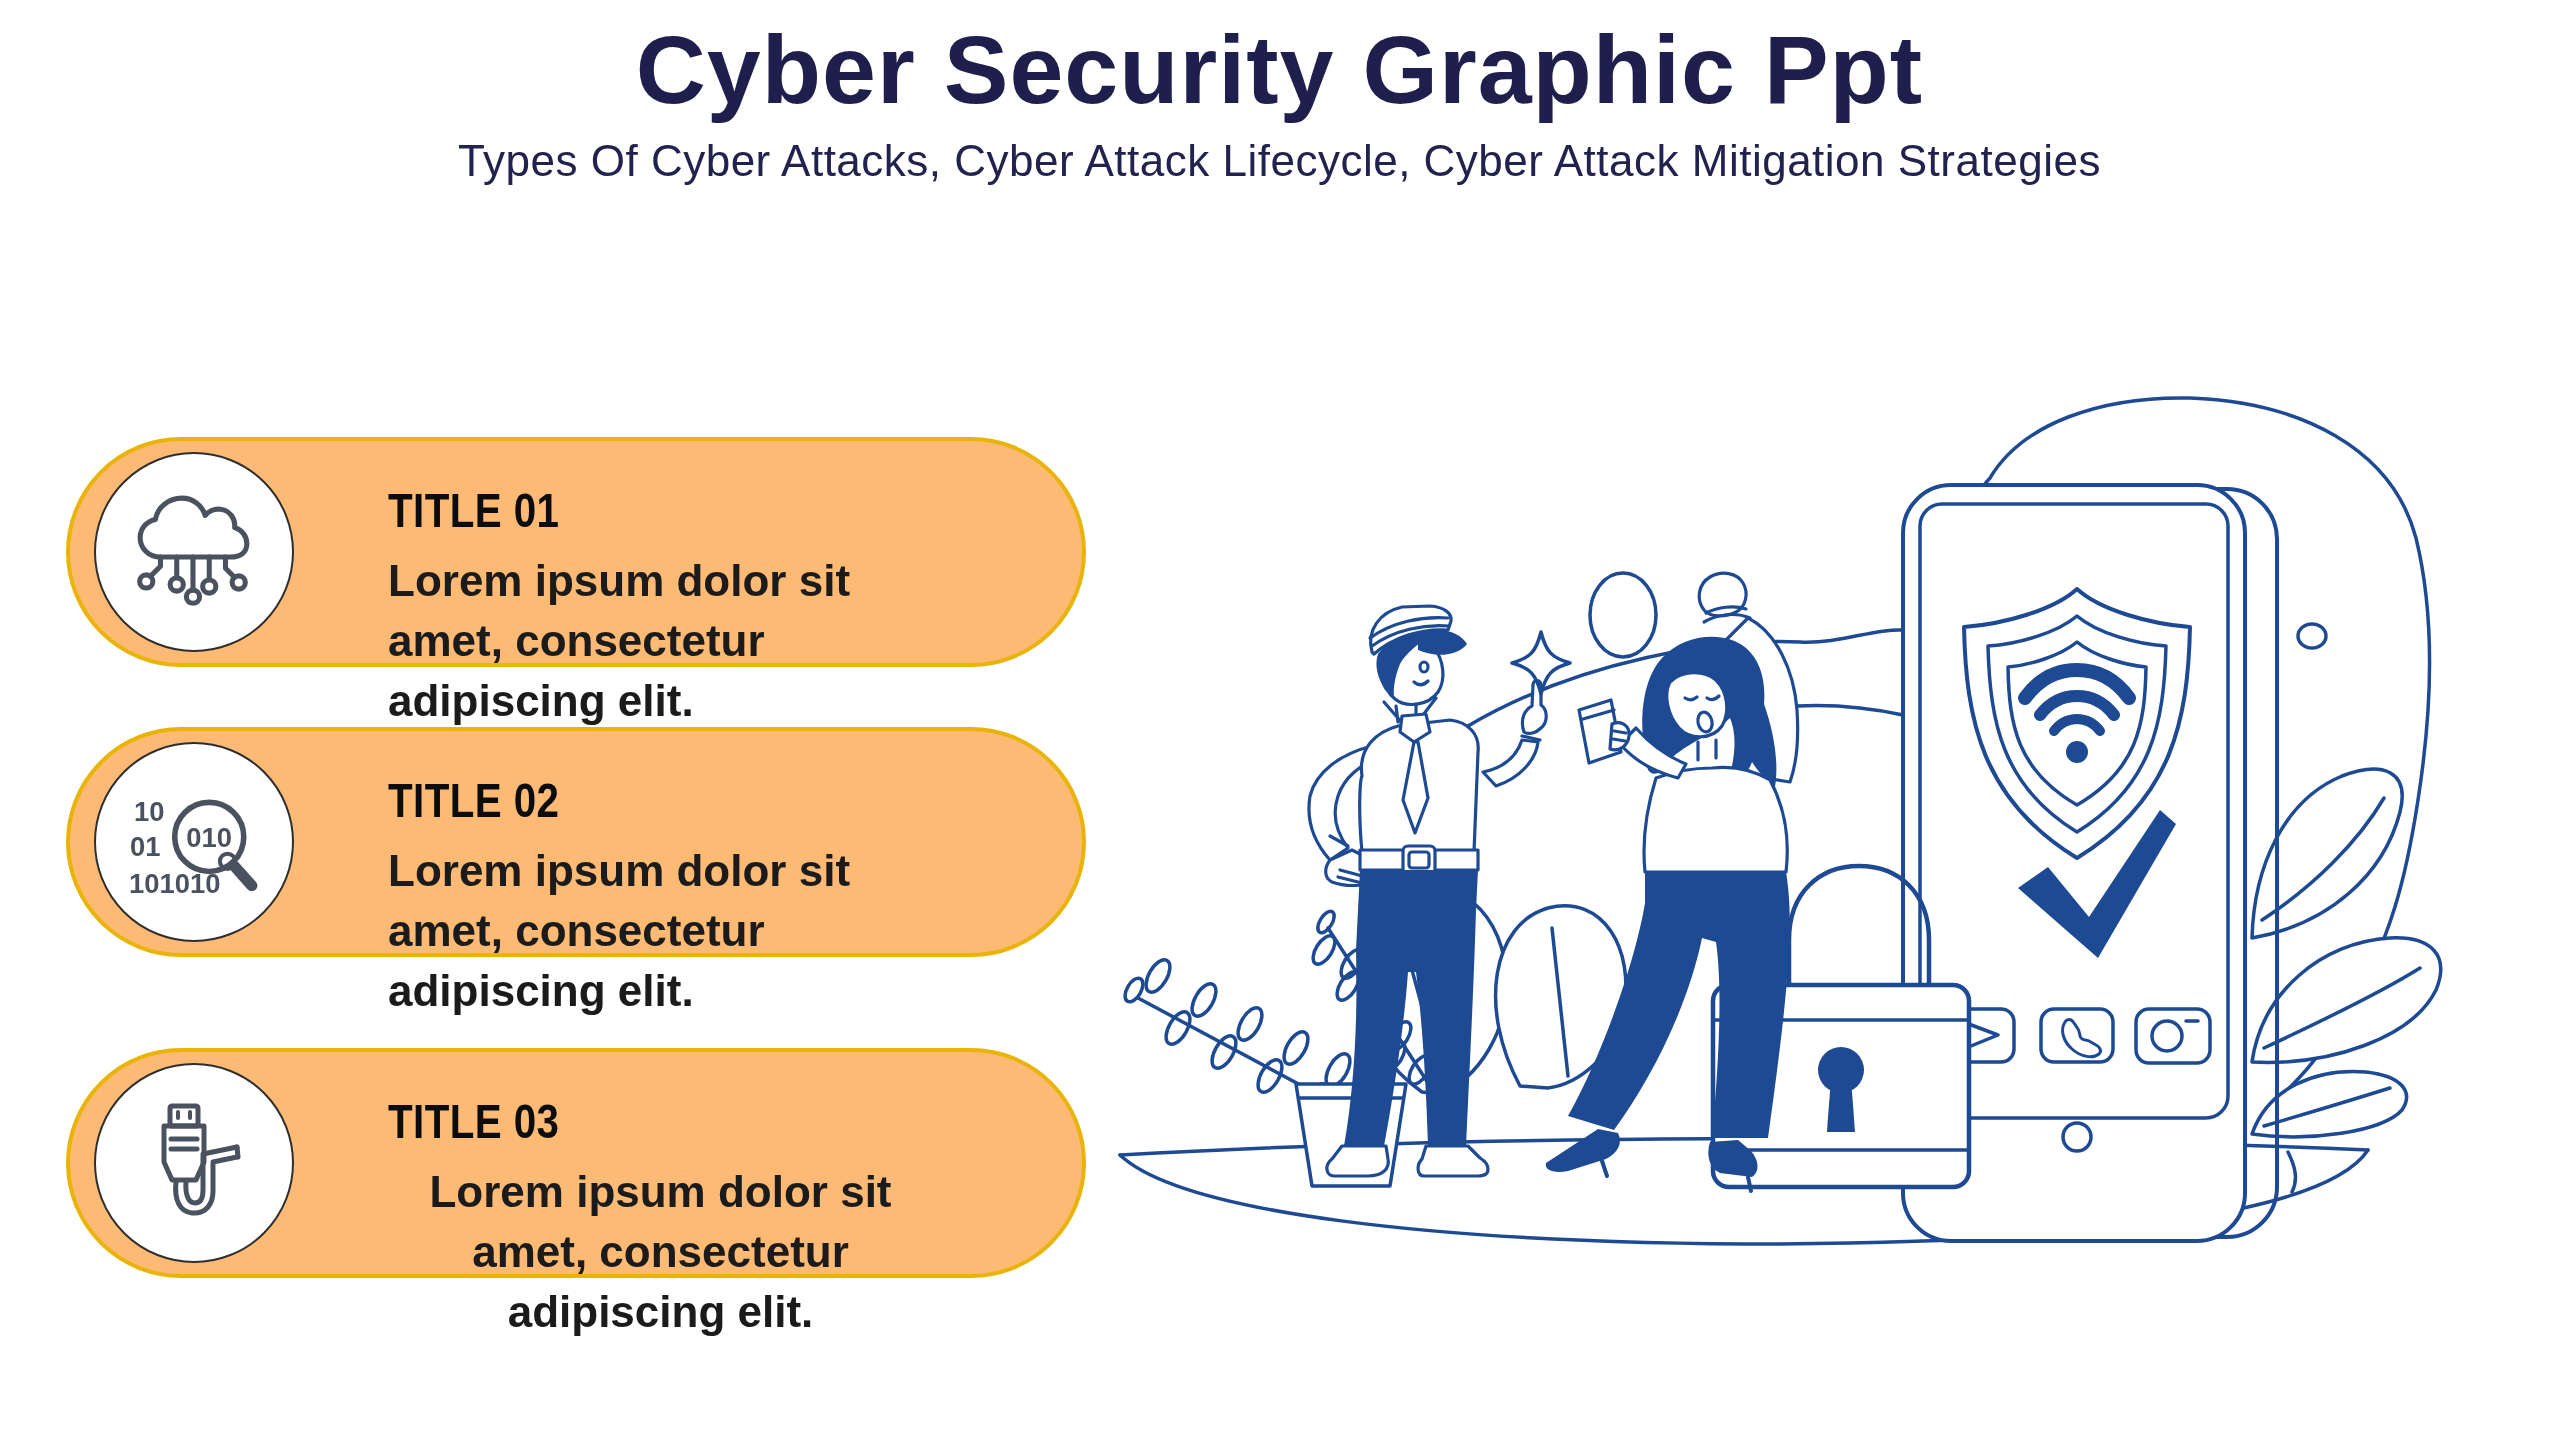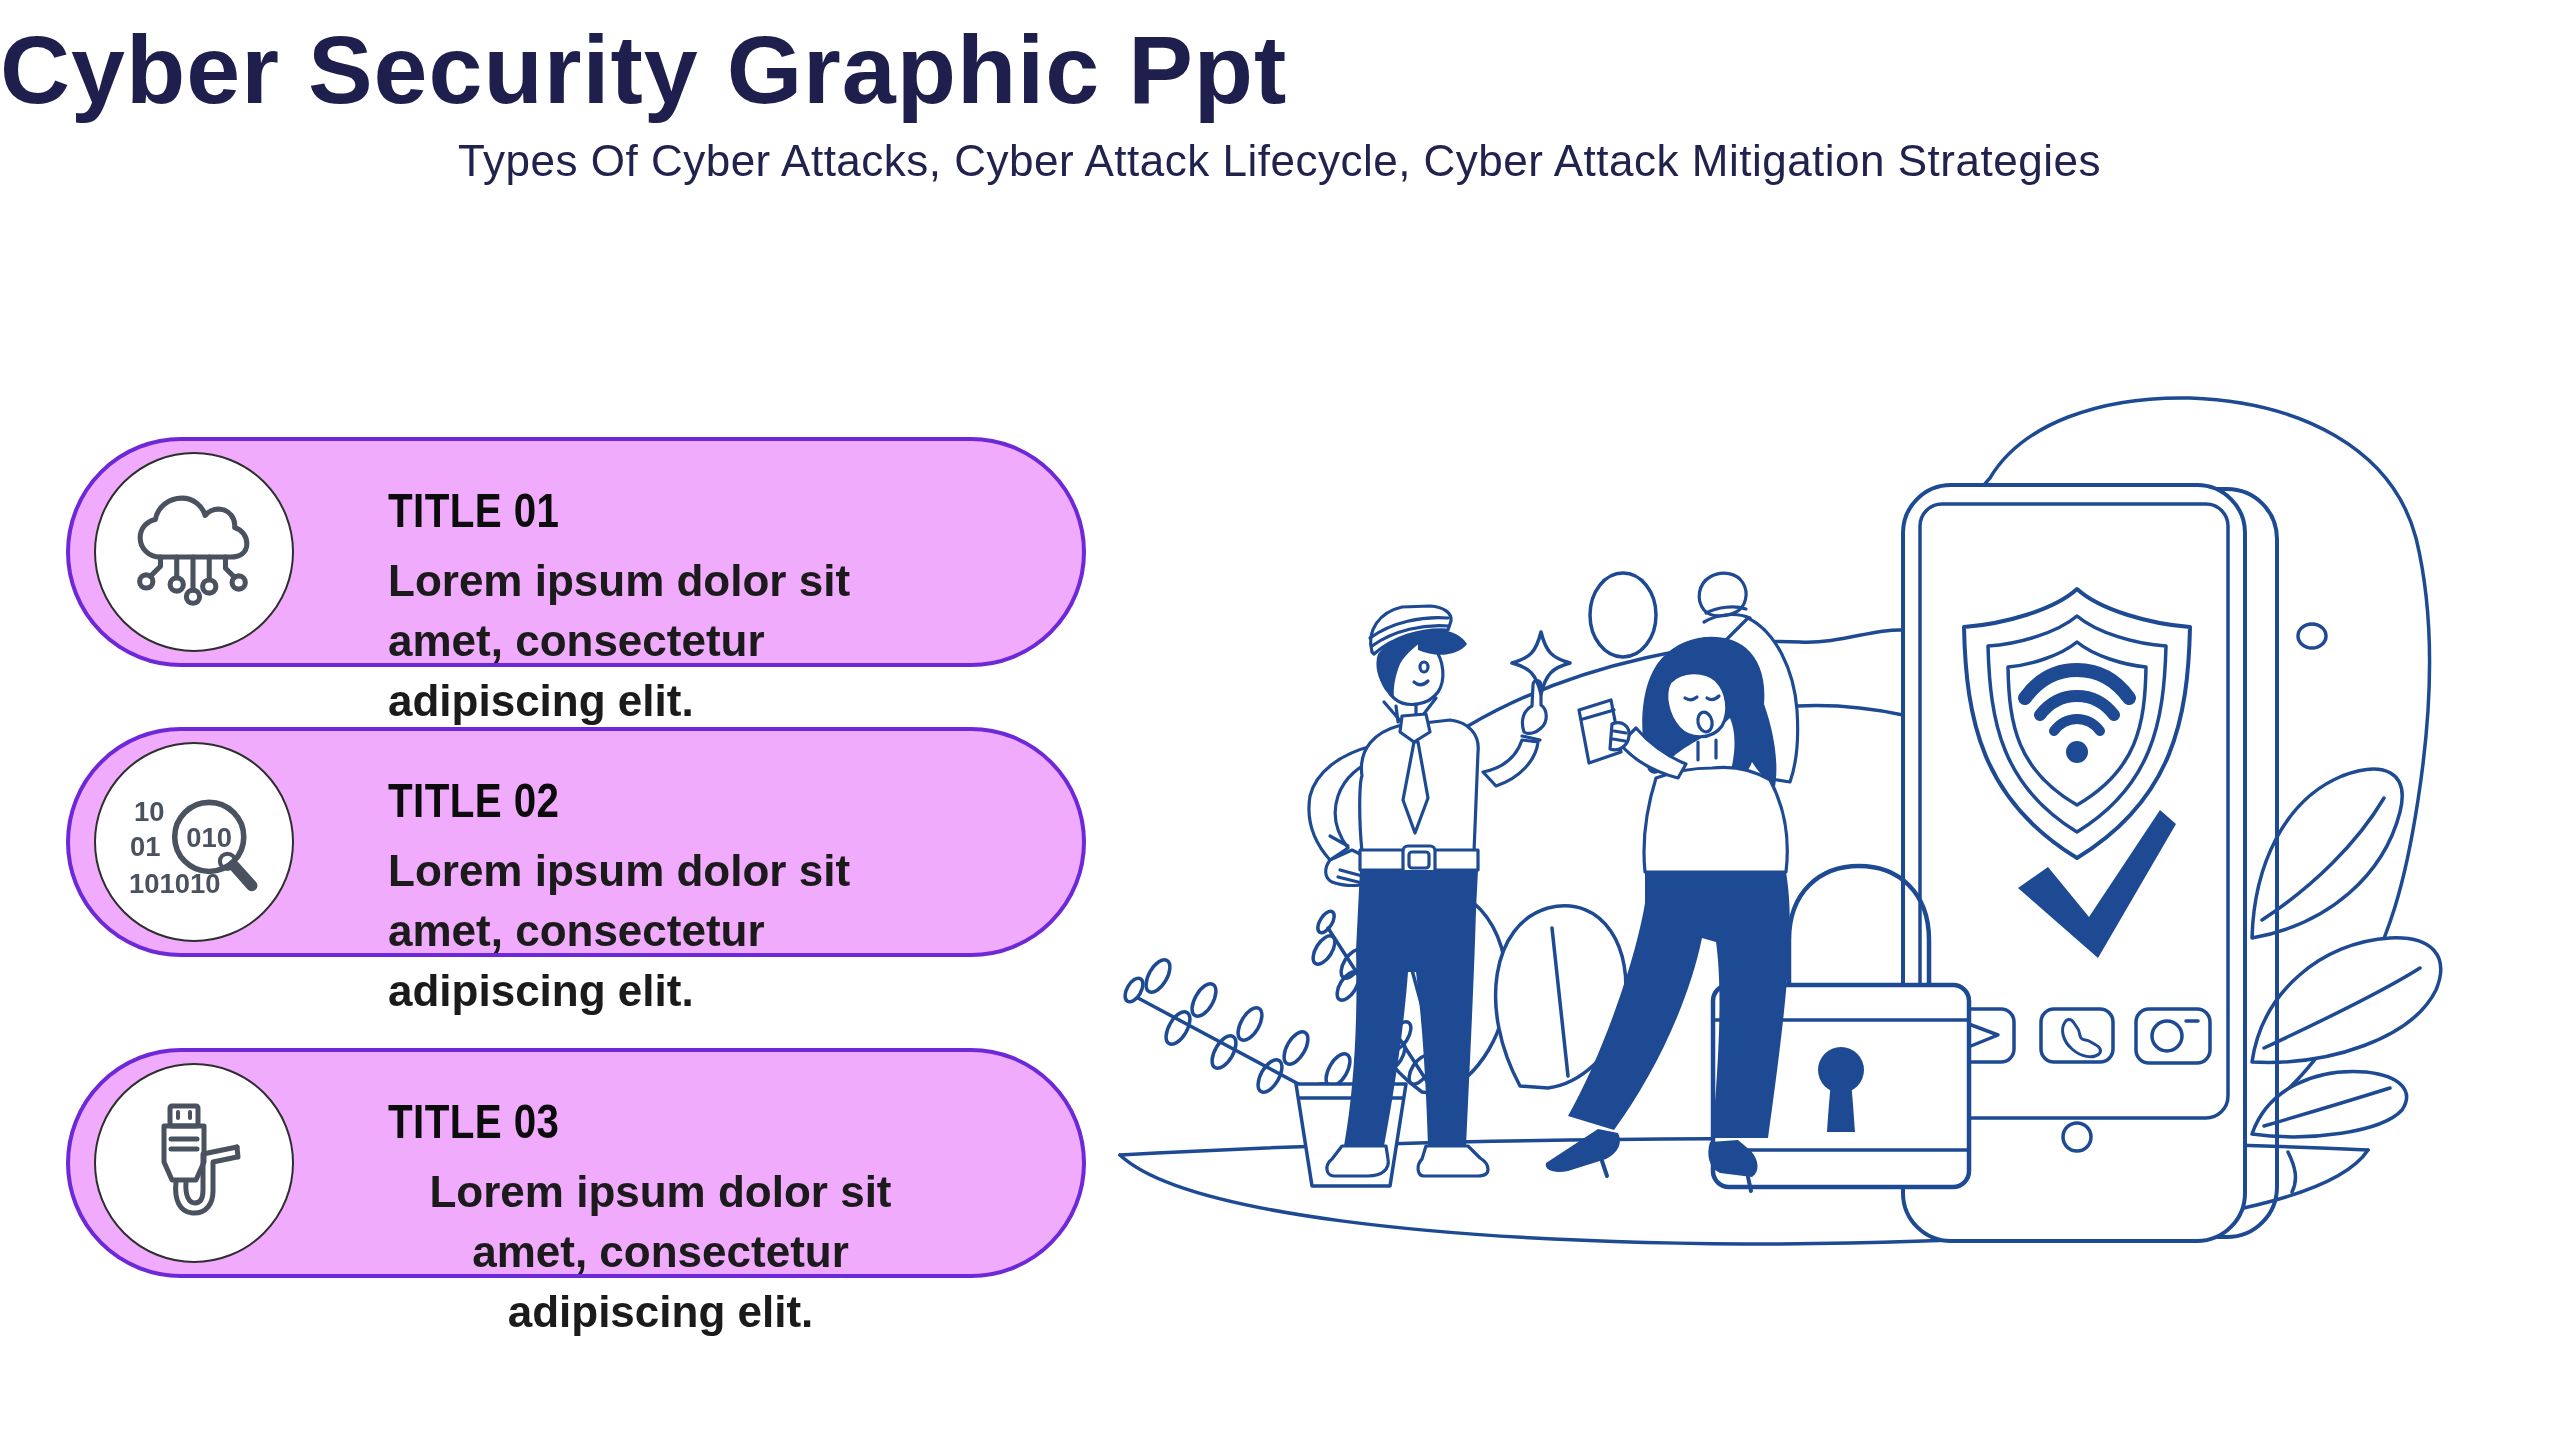--- a/index.html
+++ b/index.html
@@ -1,25 +1,25 @@
 <!DOCTYPE html>
 <html><head>
 <meta charset="utf-8">
 <style>
   html,body{margin:0;padding:0;background:#ffffff;}
   .slide{position:relative;width:2559px;height:1440px;background:#ffffff;overflow:hidden;
          font-family:"Liberation Sans",sans-serif;}
   
-  .page-title{position:absolute;top:14px;left:0;width:100%;text-align:left;
+  .page-title{position:absolute;top:14px;left:0;width:100%;text-align:center;
               font-size:97px;font-weight:800;letter-spacing:1px;color:#1f1f4e;}
   .page-subtitle{position:absolute;top:136px;left:0;width:100%;text-align:center;
                  font-size:44px;font-weight:400;letter-spacing:0.5px;color:#22224e;}
   
-  .card{position:absolute;left:66px;width:1020px;height:230px;background:#f0abfc;
-        border:4px solid #6d28d9;border-radius:117px;box-sizing:border-box;}
+  .card{position:absolute;left:66px;width:1020px;height:230px;background:#fdba74;
+        border:4px solid #eab308;border-radius:117px;box-sizing:border-box;}
   .card1{top:437px;} .card2{top:727px;} .card3{top:1048px;text-align:center;}
   .card-circle{position:absolute;left:24px;top:50%;transform:translateY(-50%);
                width:196px;height:196px;border:2px solid #2e2e2e;border-radius:50%;
                display:flex;align-items:center;justify-content:center;background:#ffffff;}
   .card-title{position:absolute;left:318px;top:42px;font-size:48px;font-weight:700;
               color:#0c0c0c;letter-spacing:0.5px;transform:scaleX(0.84);transform-origin:left;
               white-space:nowrap;}
   .card-desc{position:absolute;left:318px;top:110px;width:545px;font-size:44px;
              font-weight:700;line-height:1.36;color:#1b1b1b;}
   

